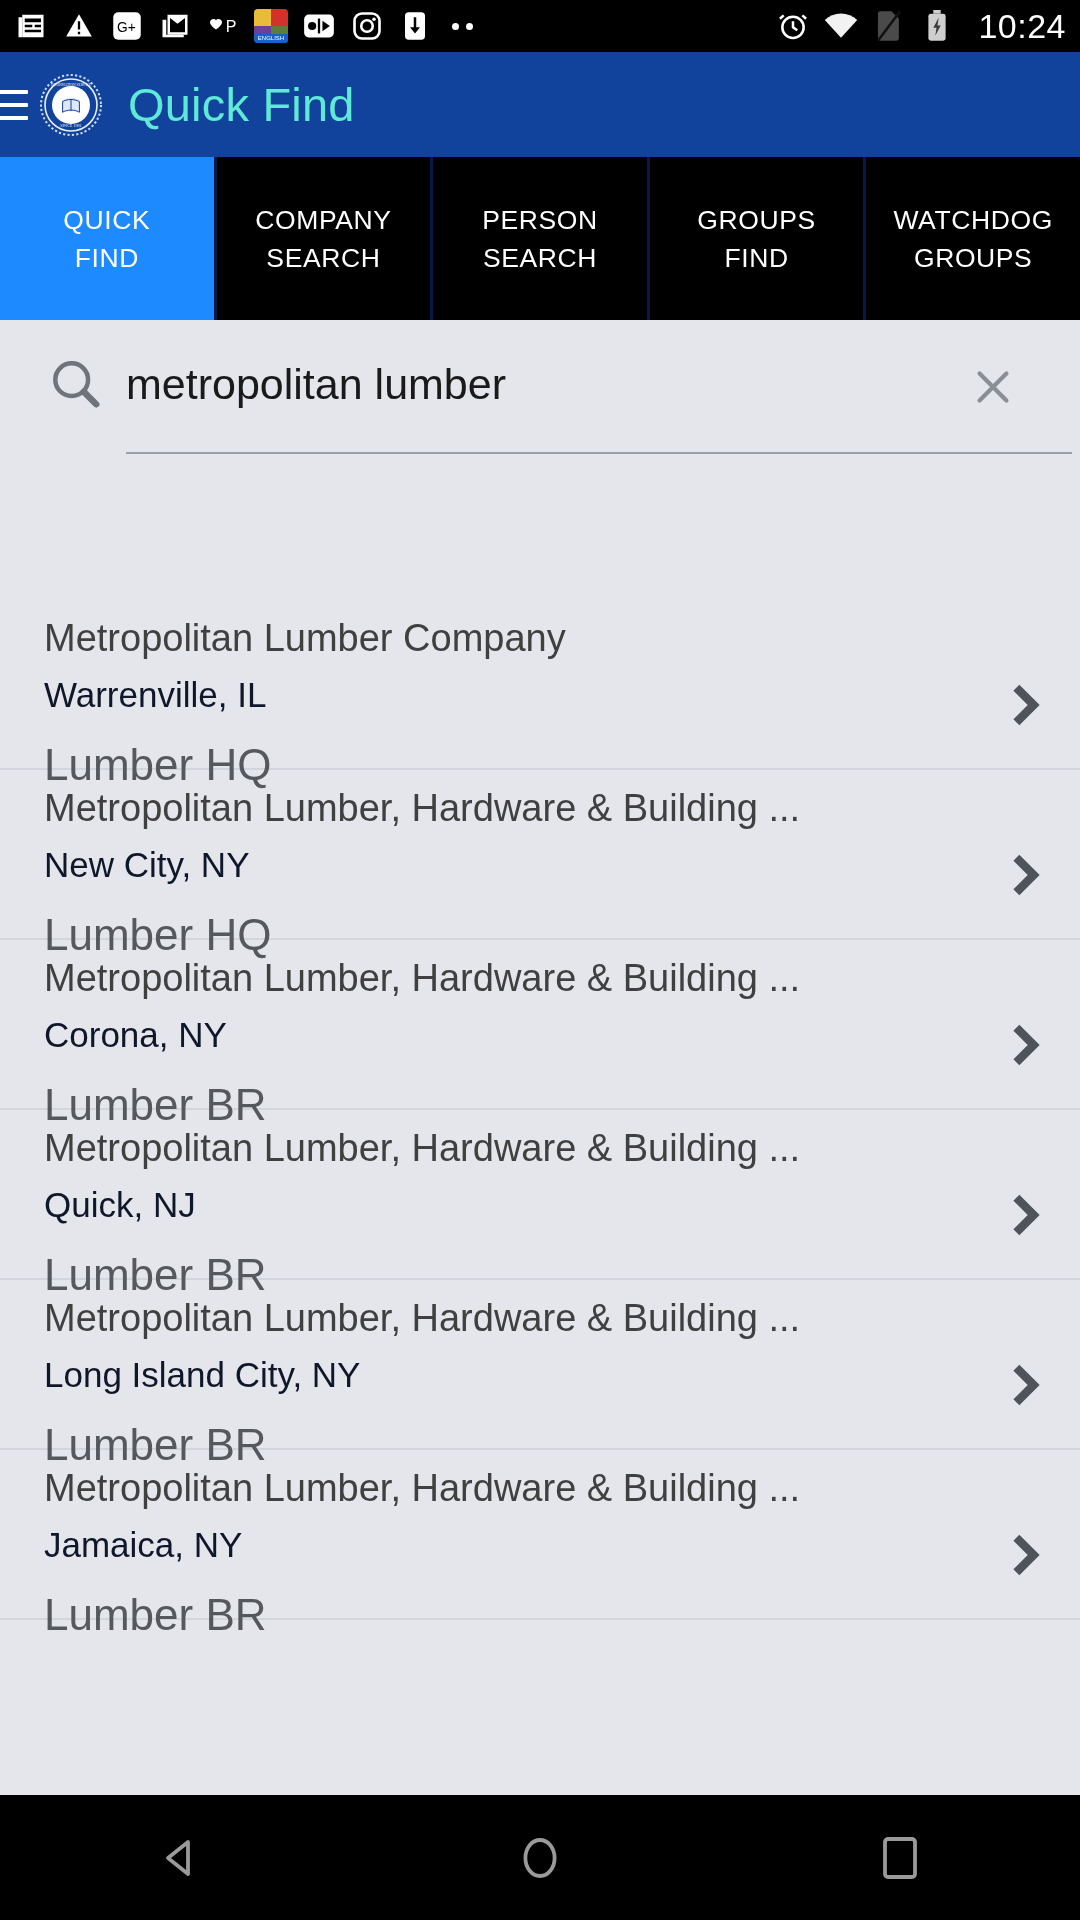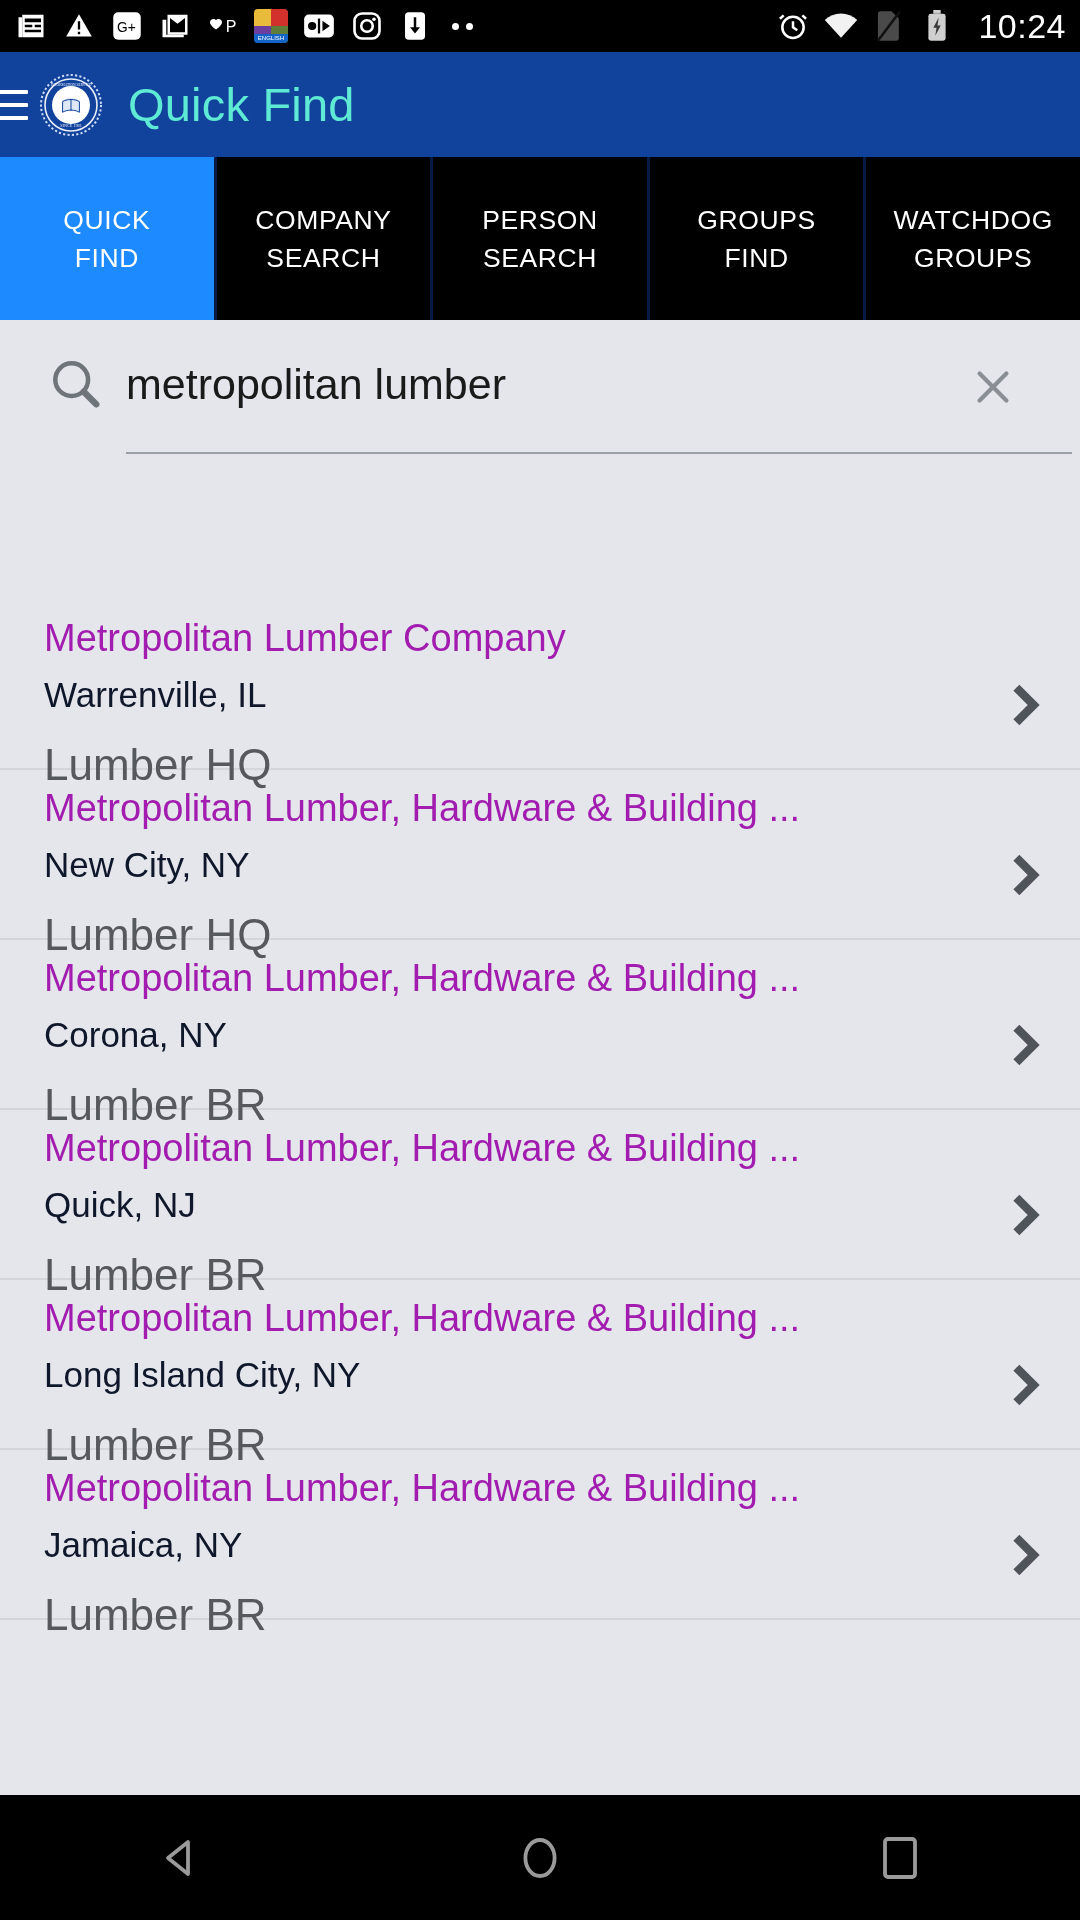--- a/index.html
+++ b/index.html
@@ -93,21 +93,21 @@
   .clear-btn svg{display:block;}
 
   
   .results{ background:#e4e6eb; position:absolute; top:600px; left:0; right:0; bottom:125px; overflow:hidden; }
   .result-row{
     position:relative; height:170px; padding:14px 0 0 44px;
     border-bottom:2px solid #d2d5db;
   }
   .result-row:first-child{ border-top:none; }
   .r-title{
-    color:#a21caf; font-size:38px; line-height:48px; white-space:nowrap;
+    color:#404040; font-size:38px; line-height:48px; white-space:nowrap;
     overflow:hidden; padding-right:40px;
   }
   .r-city{ color:#0f172a; font-size:35px; line-height:48px; margin-top:9px; }
   .r-cat{ color:#55585d; font-size:44px; line-height:48px; margin-top:22px; }
   .chev{
     position:absolute; right:36px; top:80px; width:36px;height:50px;
   }
   .chev svg{display:block;}
 
   

